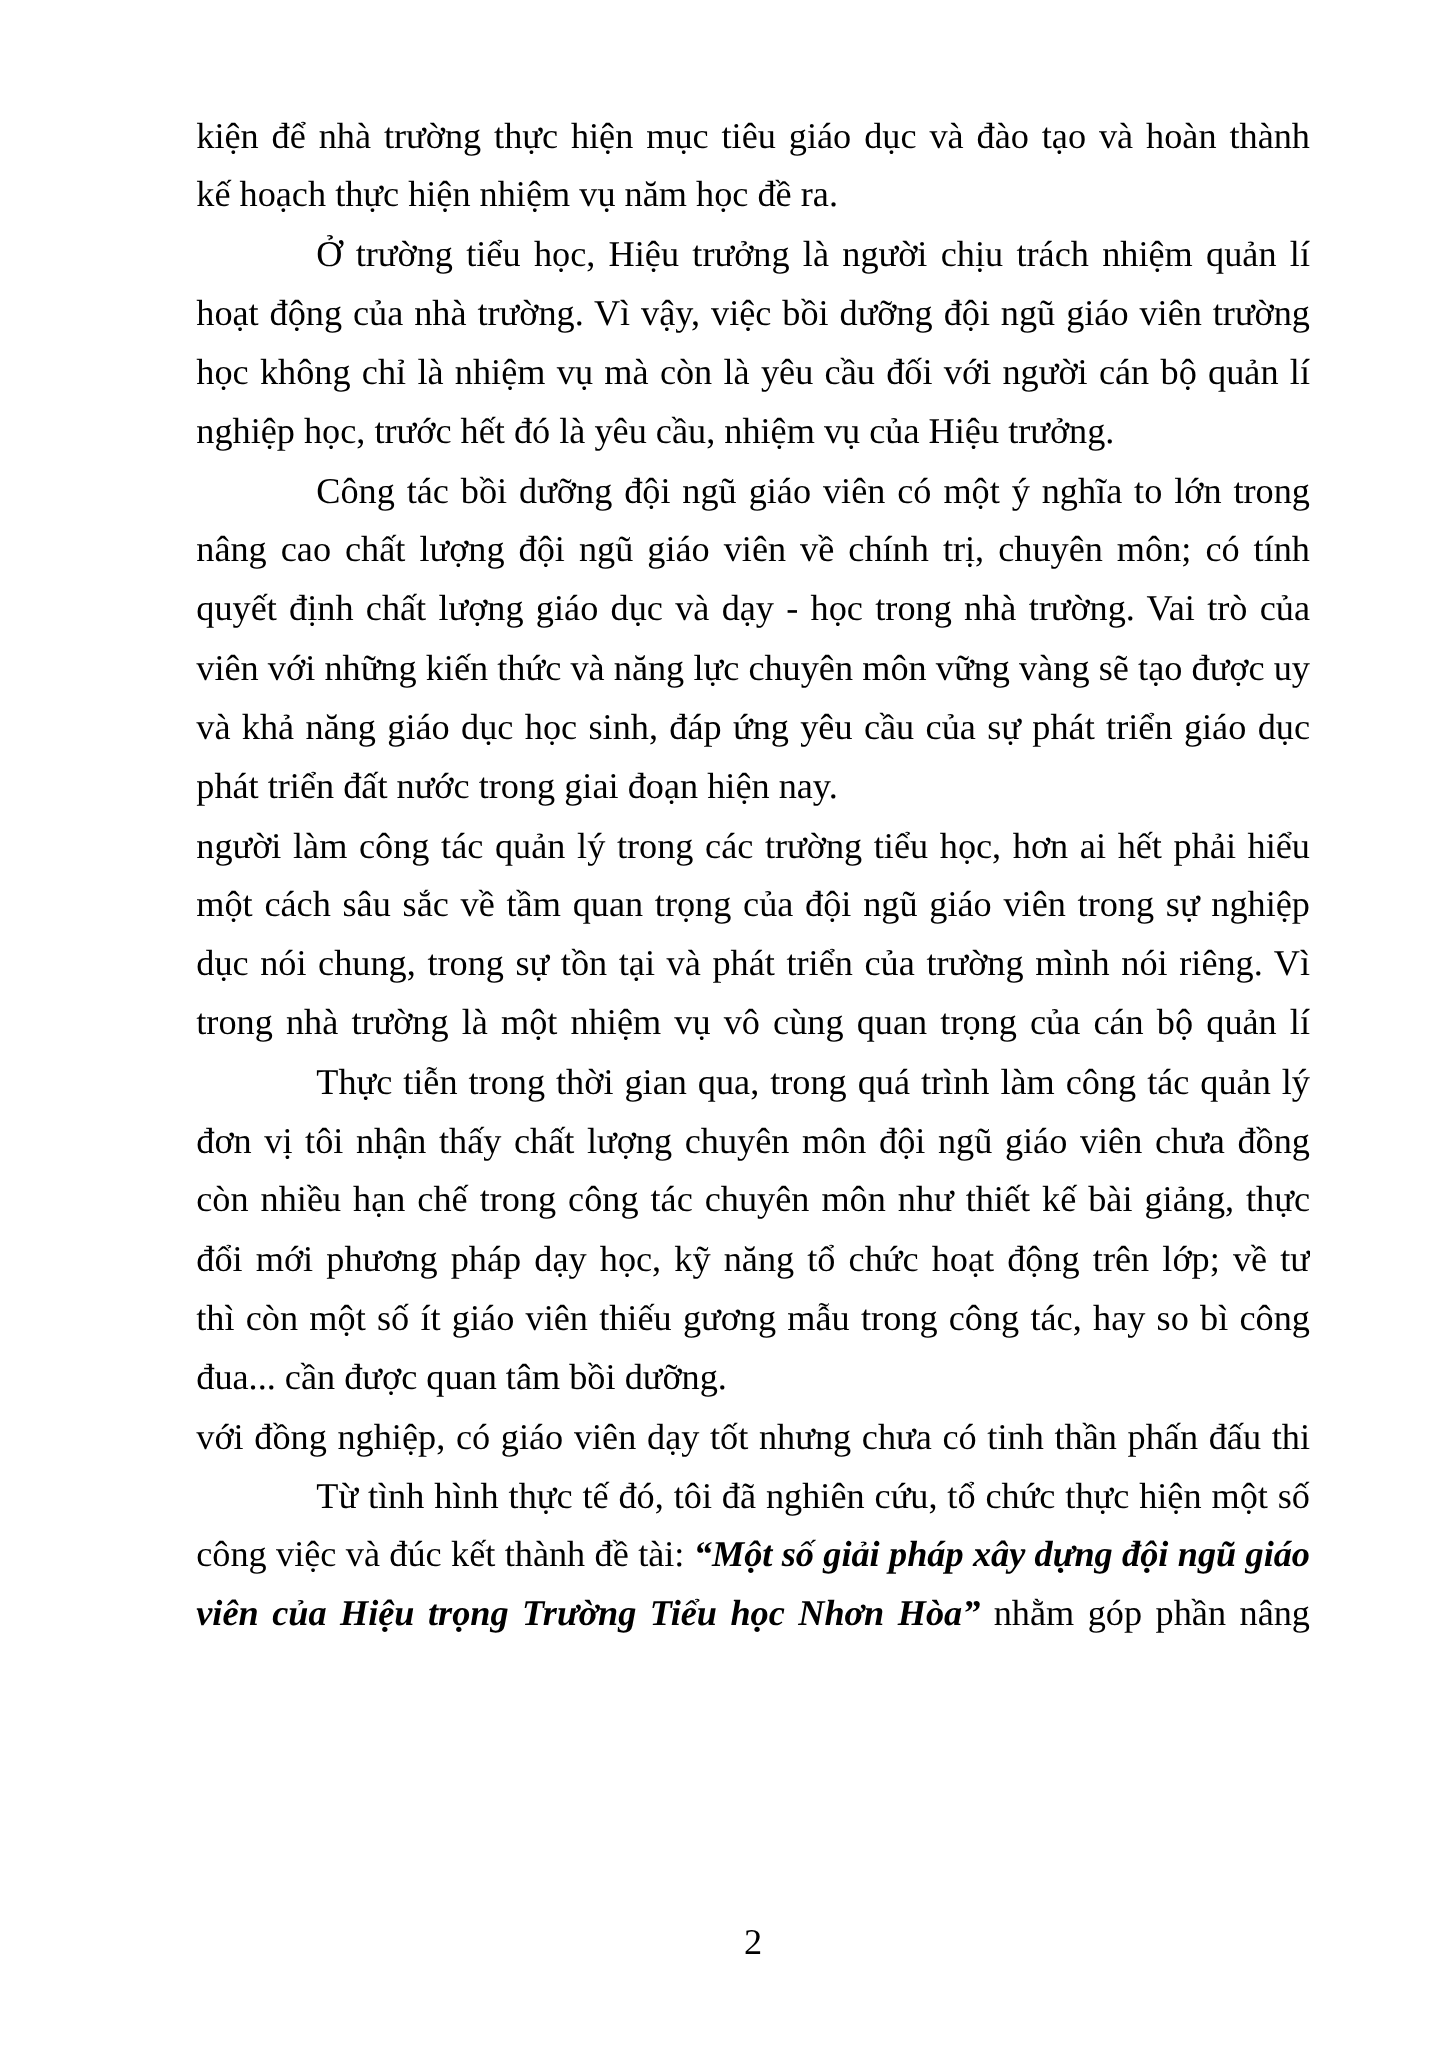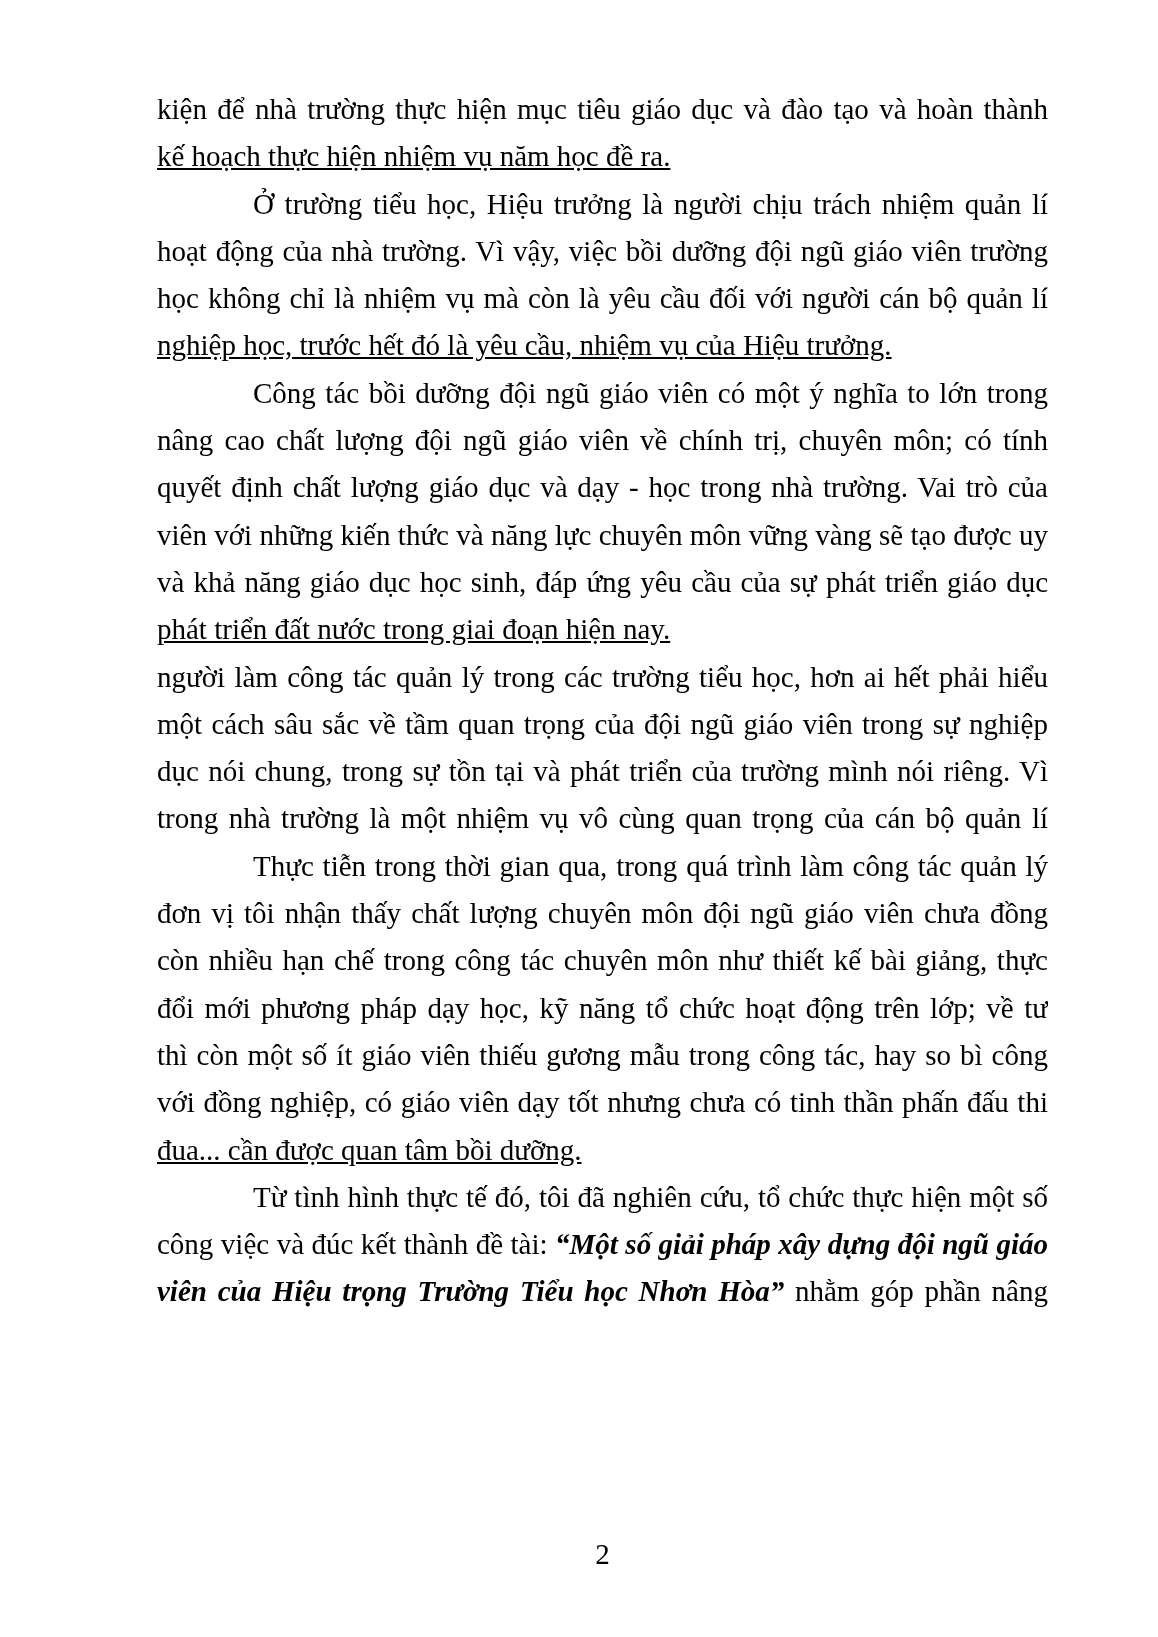--- a/index.html
+++ b/index.html
@@ -34,21 +34,20 @@
     font-size: 29px;
     line-height: 47.3px;
     height: 47.3px;
     overflow: hidden;
     text-align: justify;
     text-align-last: justify;
     white-space: normal;
   }
   .line.no-stretch {
     text-align-last: left;
-    text-decoration: underline;
   }
   .line.indented {
     text-indent: 96px;
   }
   .bold-italic {
     font-weight: bold;
     font-style: italic;
     font-family: Liberation Serif, serif;
   }
   .page-number {
@@ -89,22 +88,22 @@
         <div class="line"><span class="seg">một cách sâu sắc về tầm quan trọng của đội ngũ giáo viên trong sự nghiệp giáo</span></div>
         <div class="line"><span class="seg">dục nói chung, trong sự tồn tại và phát triển của trường mình nói riêng. Vì vậy</span></div>
         <div class="line"><span class="seg">trong nhà trường là một nhiệm vụ vô cùng quan trọng của cán bộ quản lí trường</span></div>
       </div>
       <div class="paragraph">
         <div class="line indented"><span class="seg">Thực tiễn trong thời gian qua, trong quá trình làm công tác quản lý ở</span></div>
         <div class="line"><span class="seg">đơn vị tôi nhận thấy chất lượng chuyên môn đội ngũ giáo viên chưa đồng đều,</span></div>
         <div class="line"><span class="seg">còn nhiều hạn chế trong công tác chuyên môn như thiết kế bài giảng, thực hiện</span></div>
         <div class="line"><span class="seg">đổi mới phương pháp dạy học, kỹ năng tổ chức hoạt động trên lớp; về tư tưởng</span></div>
         <div class="line"><span class="seg">thì còn một số ít giáo viên thiếu gương mẫu trong công tác, hay so bì công việc</span></div>
+        <div class="line no-stretch"><span class="seg">đua... cần được quan tâm bồi dưỡng.</span></div>
         <div class="line"><span class="seg">với đồng nghiệp, có giáo viên dạy tốt nhưng chưa có tinh thần phấn đấu thi</span></div>
-        <div class="line no-stretch"><span class="seg">đua... cần được quan tâm bồi dưỡng.</span></div>
       </div>
       <div class="paragraph">
         <div class="line indented"><span class="seg">Từ tình hình thực tế đó, tôi đã nghiên cứu, tổ chức thực hiện một số</span></div>
         <div class="line"><span class="seg">công việc và đúc kết thành đề tài: </span><span class="seg bold-italic">“Một số giải pháp xây dựng đội ngũ giáo</span></div>
         <div class="line"><span class="seg bold-italic">viên của Hiệu trọng Trường Tiểu học Nhơn Hòa”</span><span class="seg"> nhằm góp phần nâng cao</span></div>
       </div>
     </div>
   <div class="page-number">2</div>
 </div>
 

